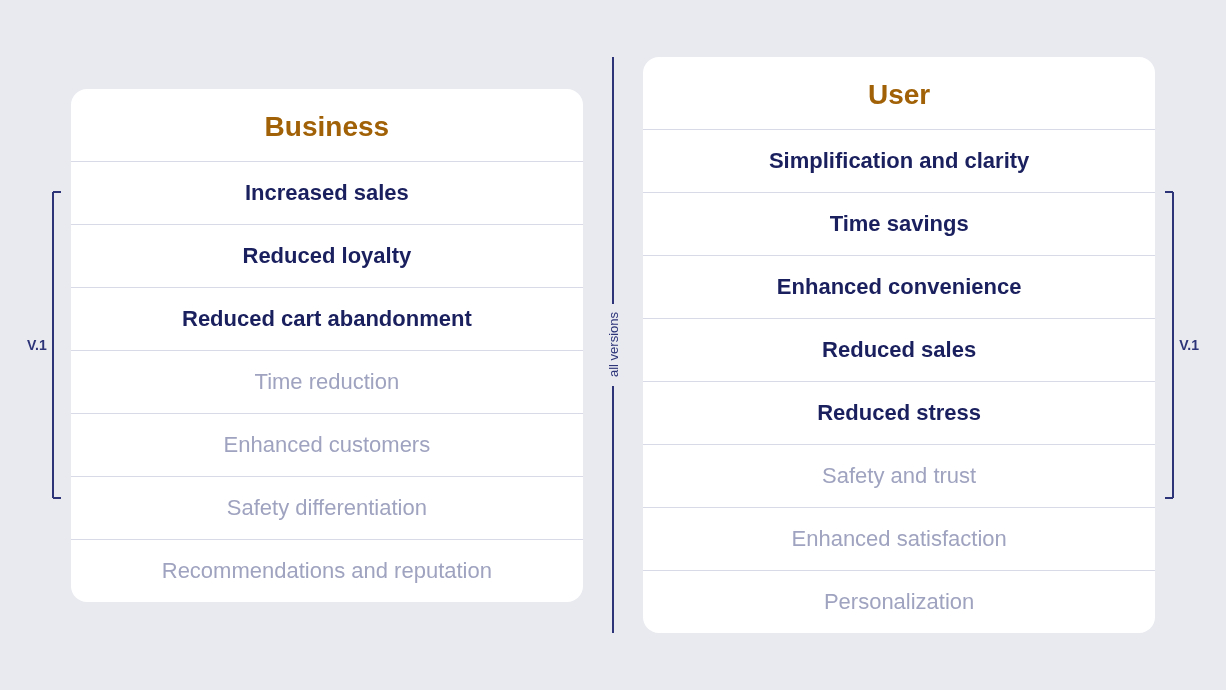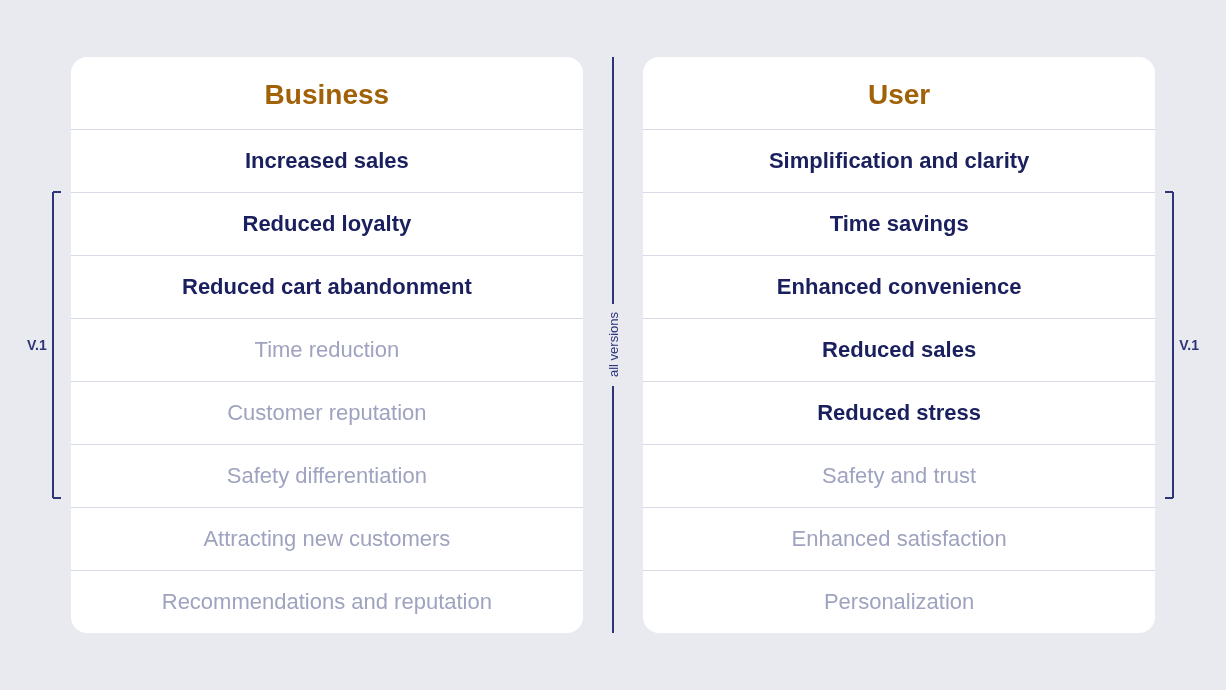--- a/index.html
+++ b/index.html
@@ -134,23 +134,22 @@
 
   <div class="panel">
     <div class="panel-header">
       <h2>Business</h2>
     </div>
     <div id="business-items">
     <div class="panel-item active">Increased sales</div>
         <div class="panel-item active">Reduced loyalty</div>
         <div class="panel-item active">Reduced cart abandonment</div>
         <div class="panel-item dimmed">Time reduction</div>
-        <div class="panel-item dimmed">Customer reputation</div>
+        <div class="panel-item dimmed">Enhanced customers</div>
         <div class="panel-item dimmed">Safety differentiation</div>
-        <div class="panel-item dimmed">Attracting new customers</div>
         <div class="panel-item dimmed">Recommendations and reputation</div>
       </div>
   </div>
 
   <div class="middle-col">
     <div class="middle-line"></div>
     <span class="middle-label">all versions</span>
     <div class="middle-line"></div>
   </div>
 

